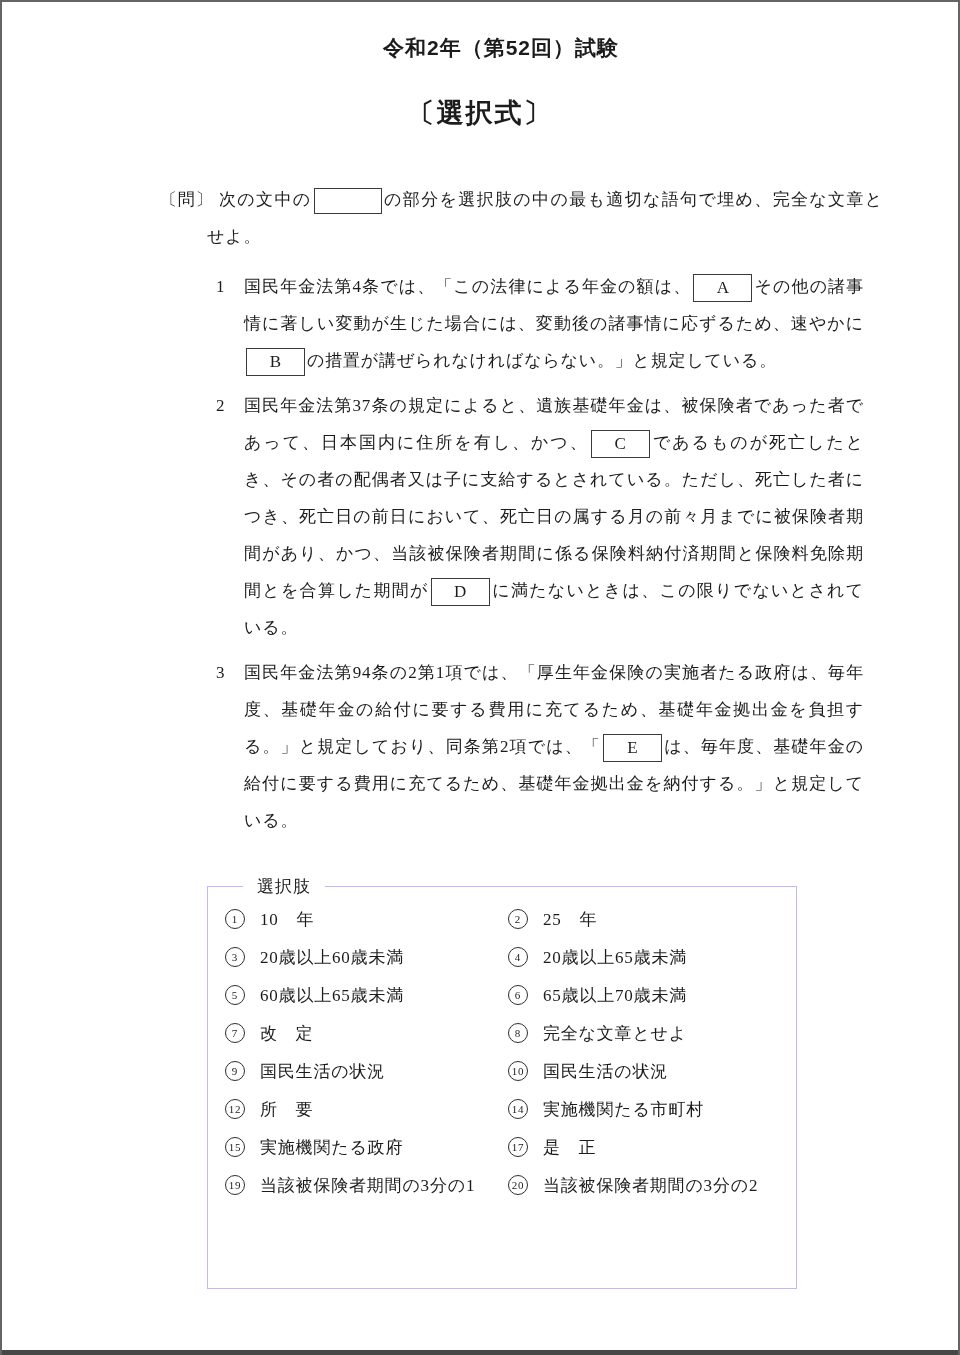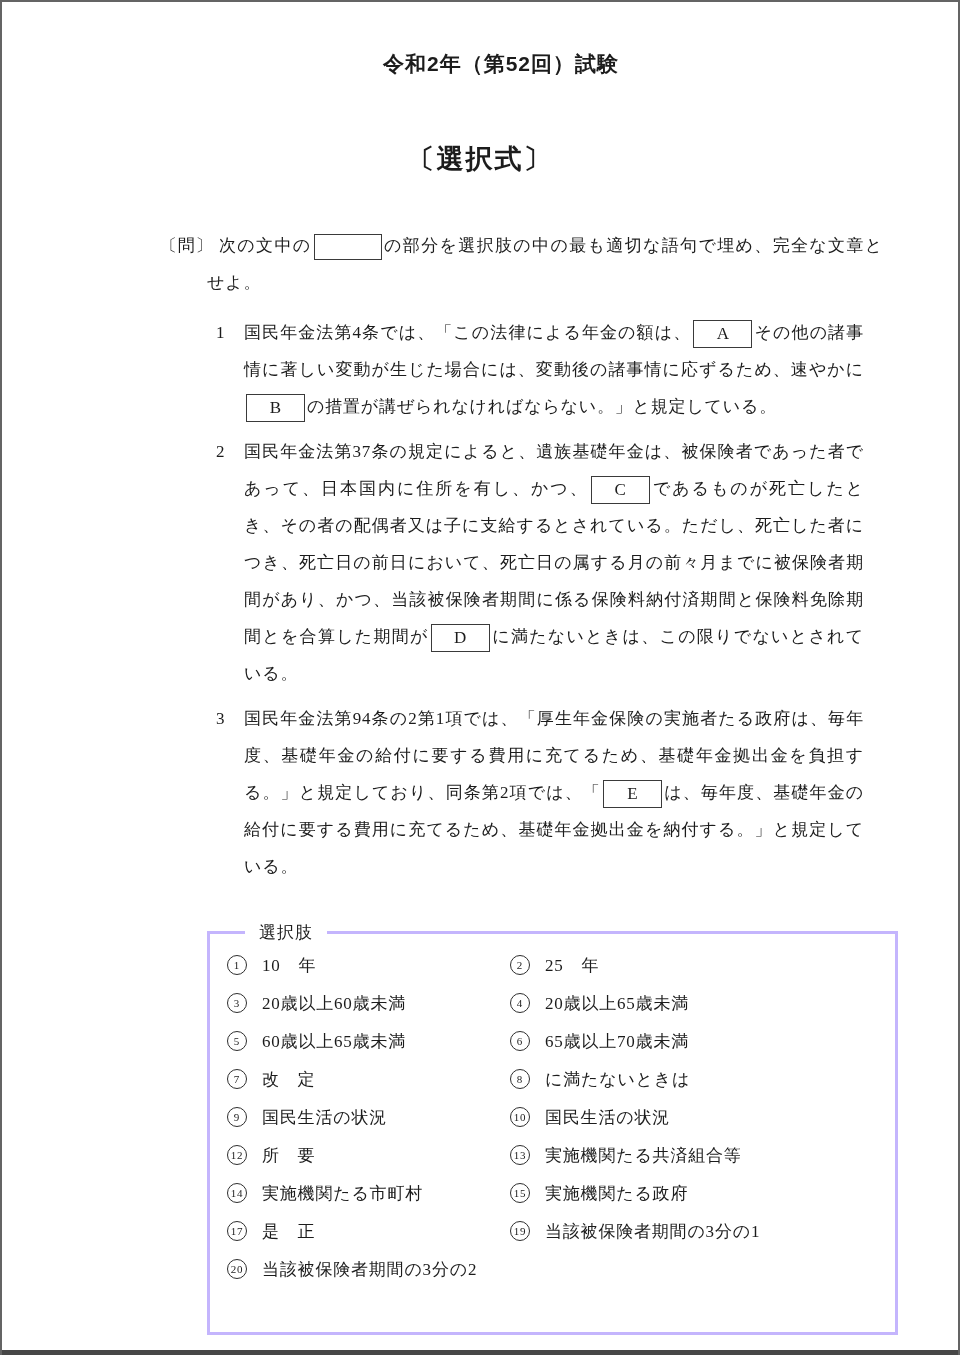--- a/index.html
+++ b/index.html
@@ -19,30 +19,30 @@
     color: #1c1c1c;
     font-family: "Liberation Serif", "DejaVu Serif", serif;
   }
   .bottom-bar {
     position: absolute;
     left: 0; right: 0; bottom: 0;
     height: 5px;
     background: #474747;
   }
   .exam-title {
-    padding-top: 48px;
+    padding-top: 32px;
     text-align: center;
     font-family: "Liberation Sans", "DejaVu Sans", sans-serif;
     font-size: 21px;
     font-weight: 600;
     letter-spacing: 1px;
     margin-left: 42px;
   }
   .section-title {
-    margin-top: 63px;
+    margin-top: 33px;
     text-align: center;
     font-family: "Liberation Sans", "DejaVu Sans", sans-serif;
     font-size: 27px;
     font-weight: 600;
     letter-spacing: 2px;
   }
   
   .intro {
     position: relative;
     margin: 50px 75px 0 158px;
@@ -95,23 +95,23 @@
     flex: 0 0 28px;
   }
   .q-body {
     flex: 1 1 auto;
     text-align: justify;
   }
   
   .choices {
     box-sizing: border-box;
     margin: 36px 0 0 205px;
-    width: 691px;
+    width: 590px;
     height: 414px;
-    border: 3px solid #c4b5fd;
+    border: 1px solid #c4b5fd;
     padding: 0;
   }
   .choices legend {
     margin-left: 35px;
     padding: 0 14px;
     font-size: 17px;
     letter-spacing: 1px;
   }
   .choices-grid {
     display: grid;
@@ -195,39 +195,35 @@
         <div class="choice-item">
           <span class="circle-num">6</span>
           <span>65歳以上70歳未満</span>
         </div>
         <div class="choice-item">
           <span class="circle-num">7</span>
           <span>改　定</span>
         </div>
         <div class="choice-item">
           <span class="circle-num">8</span>
-          <span>に満たないときは</span>
+          <span>完全な文章とせよ</span>
         </div>
         <div class="choice-item">
           <span class="circle-num">9</span>
           <span>国民生活の状況</span>
         </div>
         <div class="choice-item">
           <span class="circle-num">10</span>
           <span>国民生活の状況</span>
         </div>
         <div class="choice-item">
           <span class="circle-num">12</span>
           <span>所　要</span>
         </div>
         <div class="choice-item">
-          <span class="circle-num">13</span>
-          <span>実施機関たる共済組合等</span>
-        </div>
-        <div class="choice-item">
           <span class="circle-num">14</span>
           <span>実施機関たる市町村</span>
         </div>
         <div class="choice-item">
           <span class="circle-num">15</span>
           <span>実施機関たる政府</span>
         </div>
         <div class="choice-item">
           <span class="circle-num">17</span>
           <span>是　正</span>

